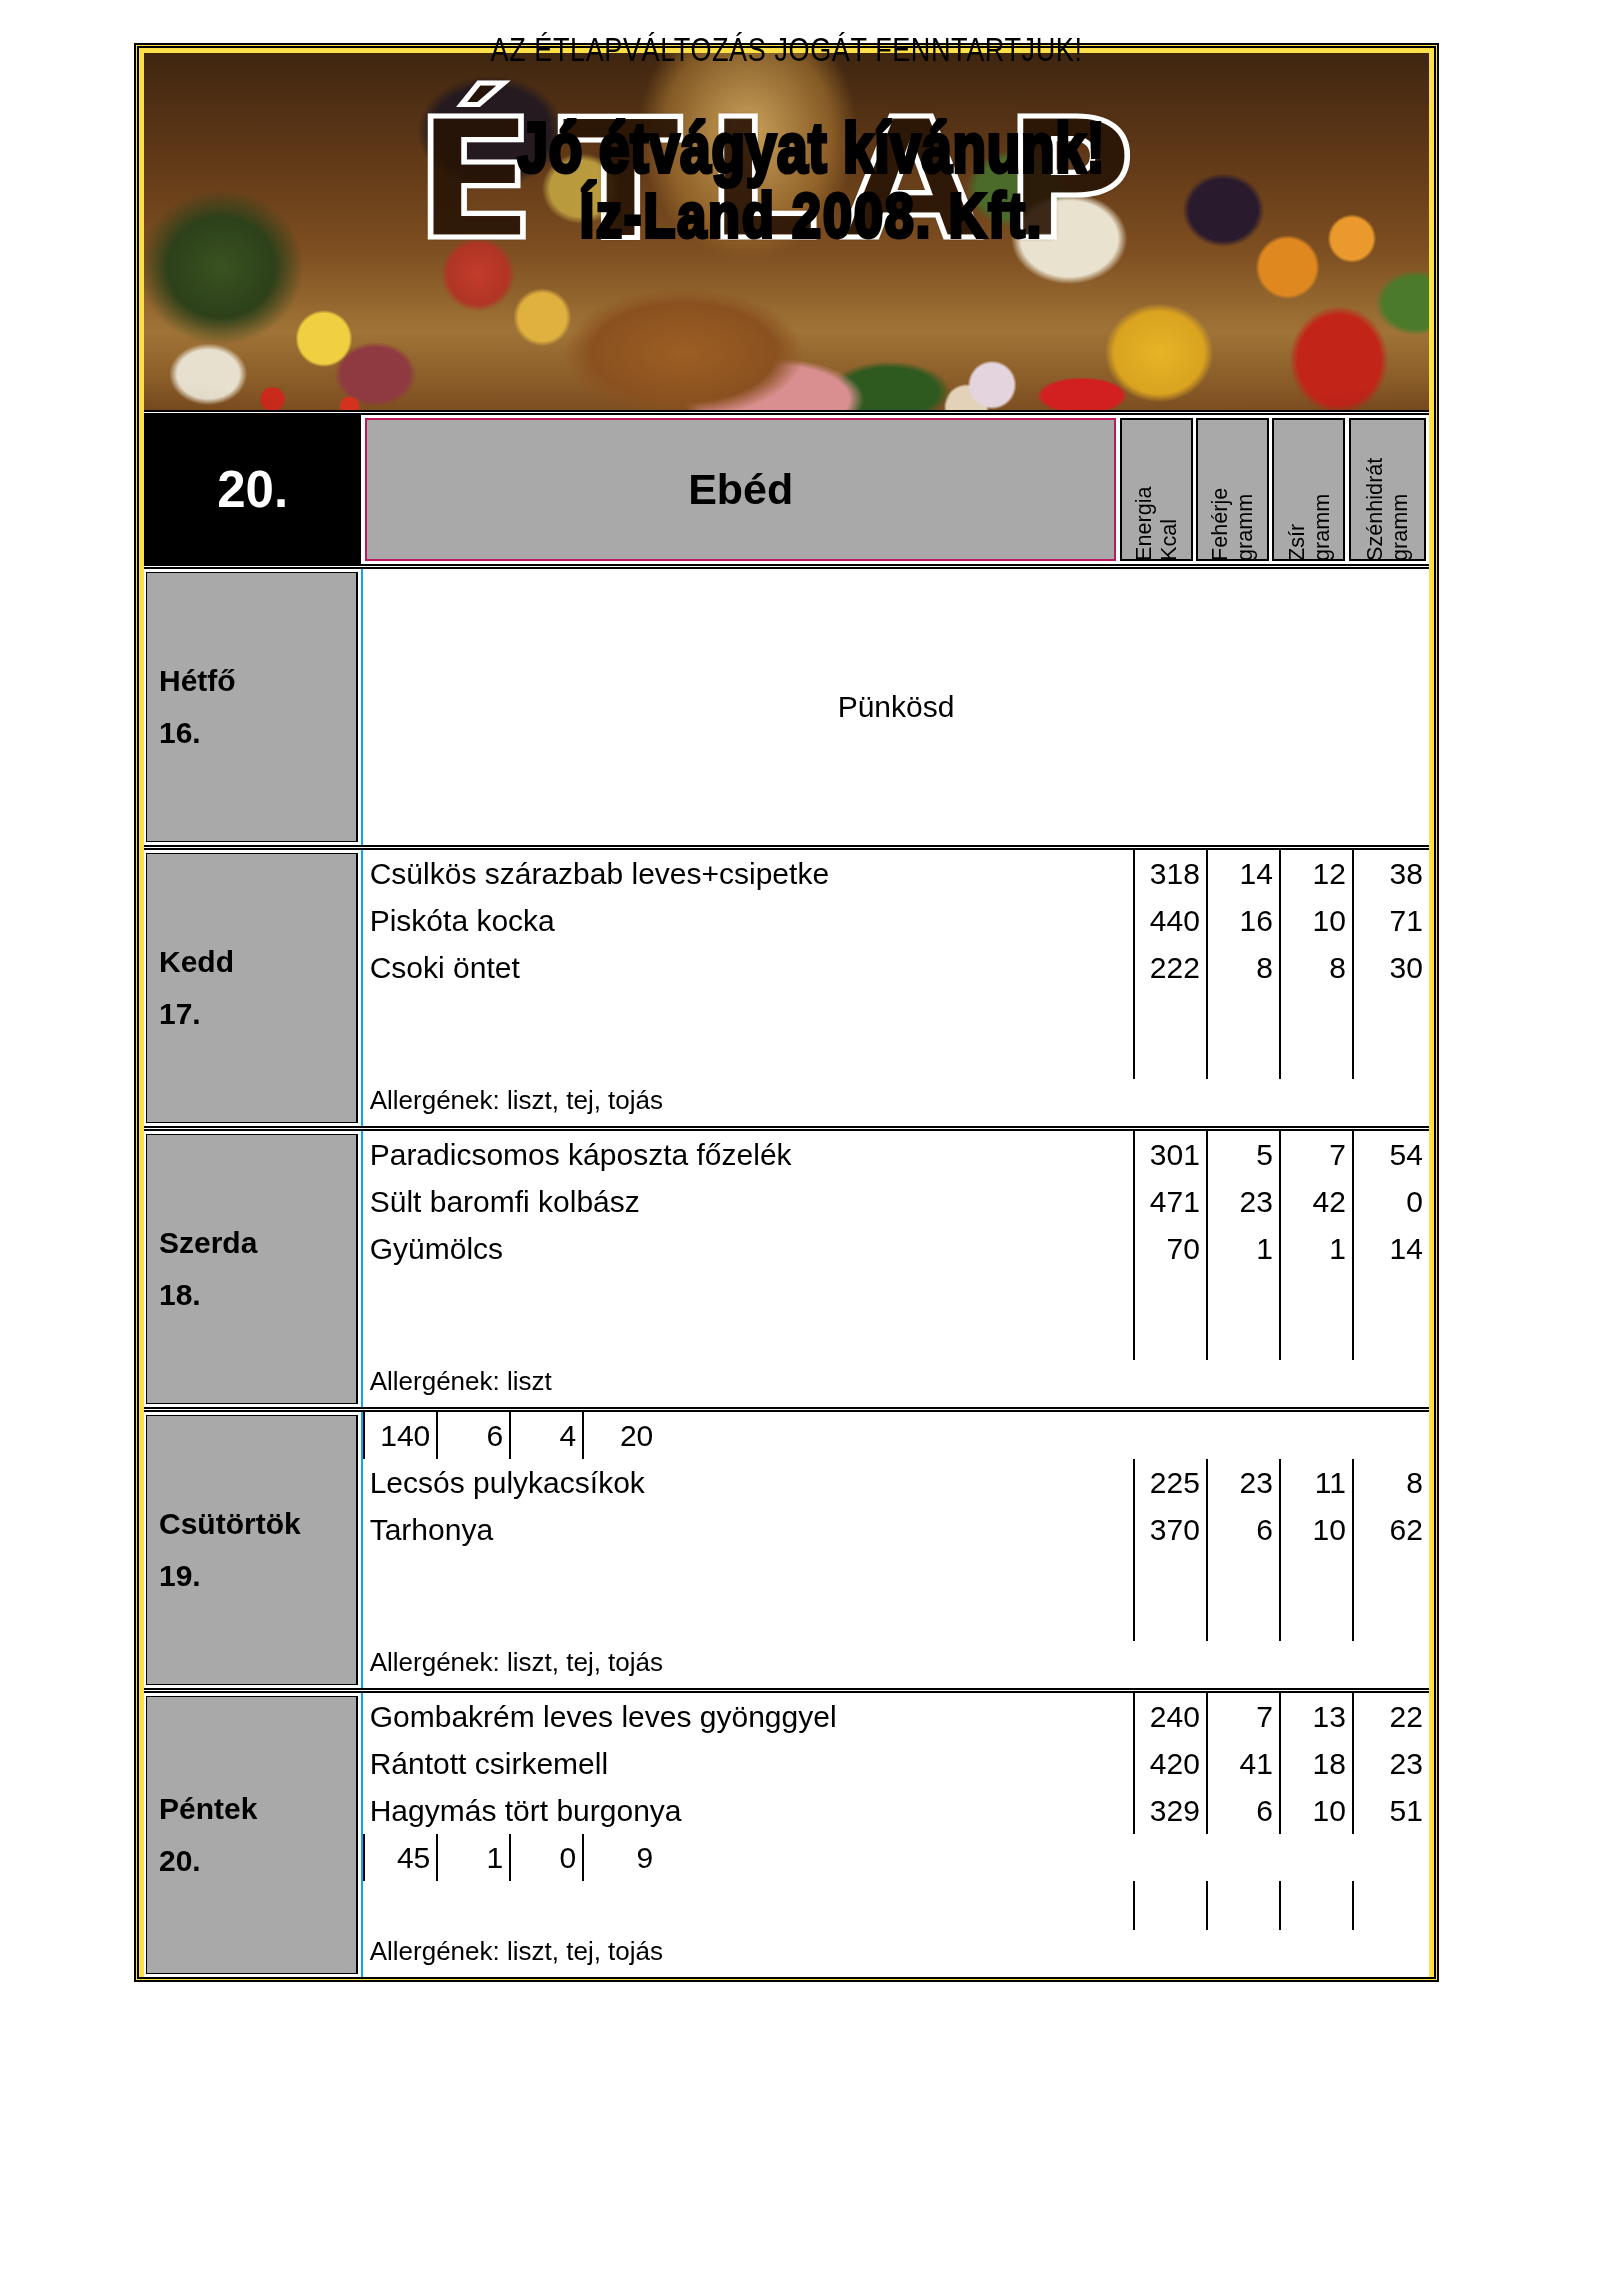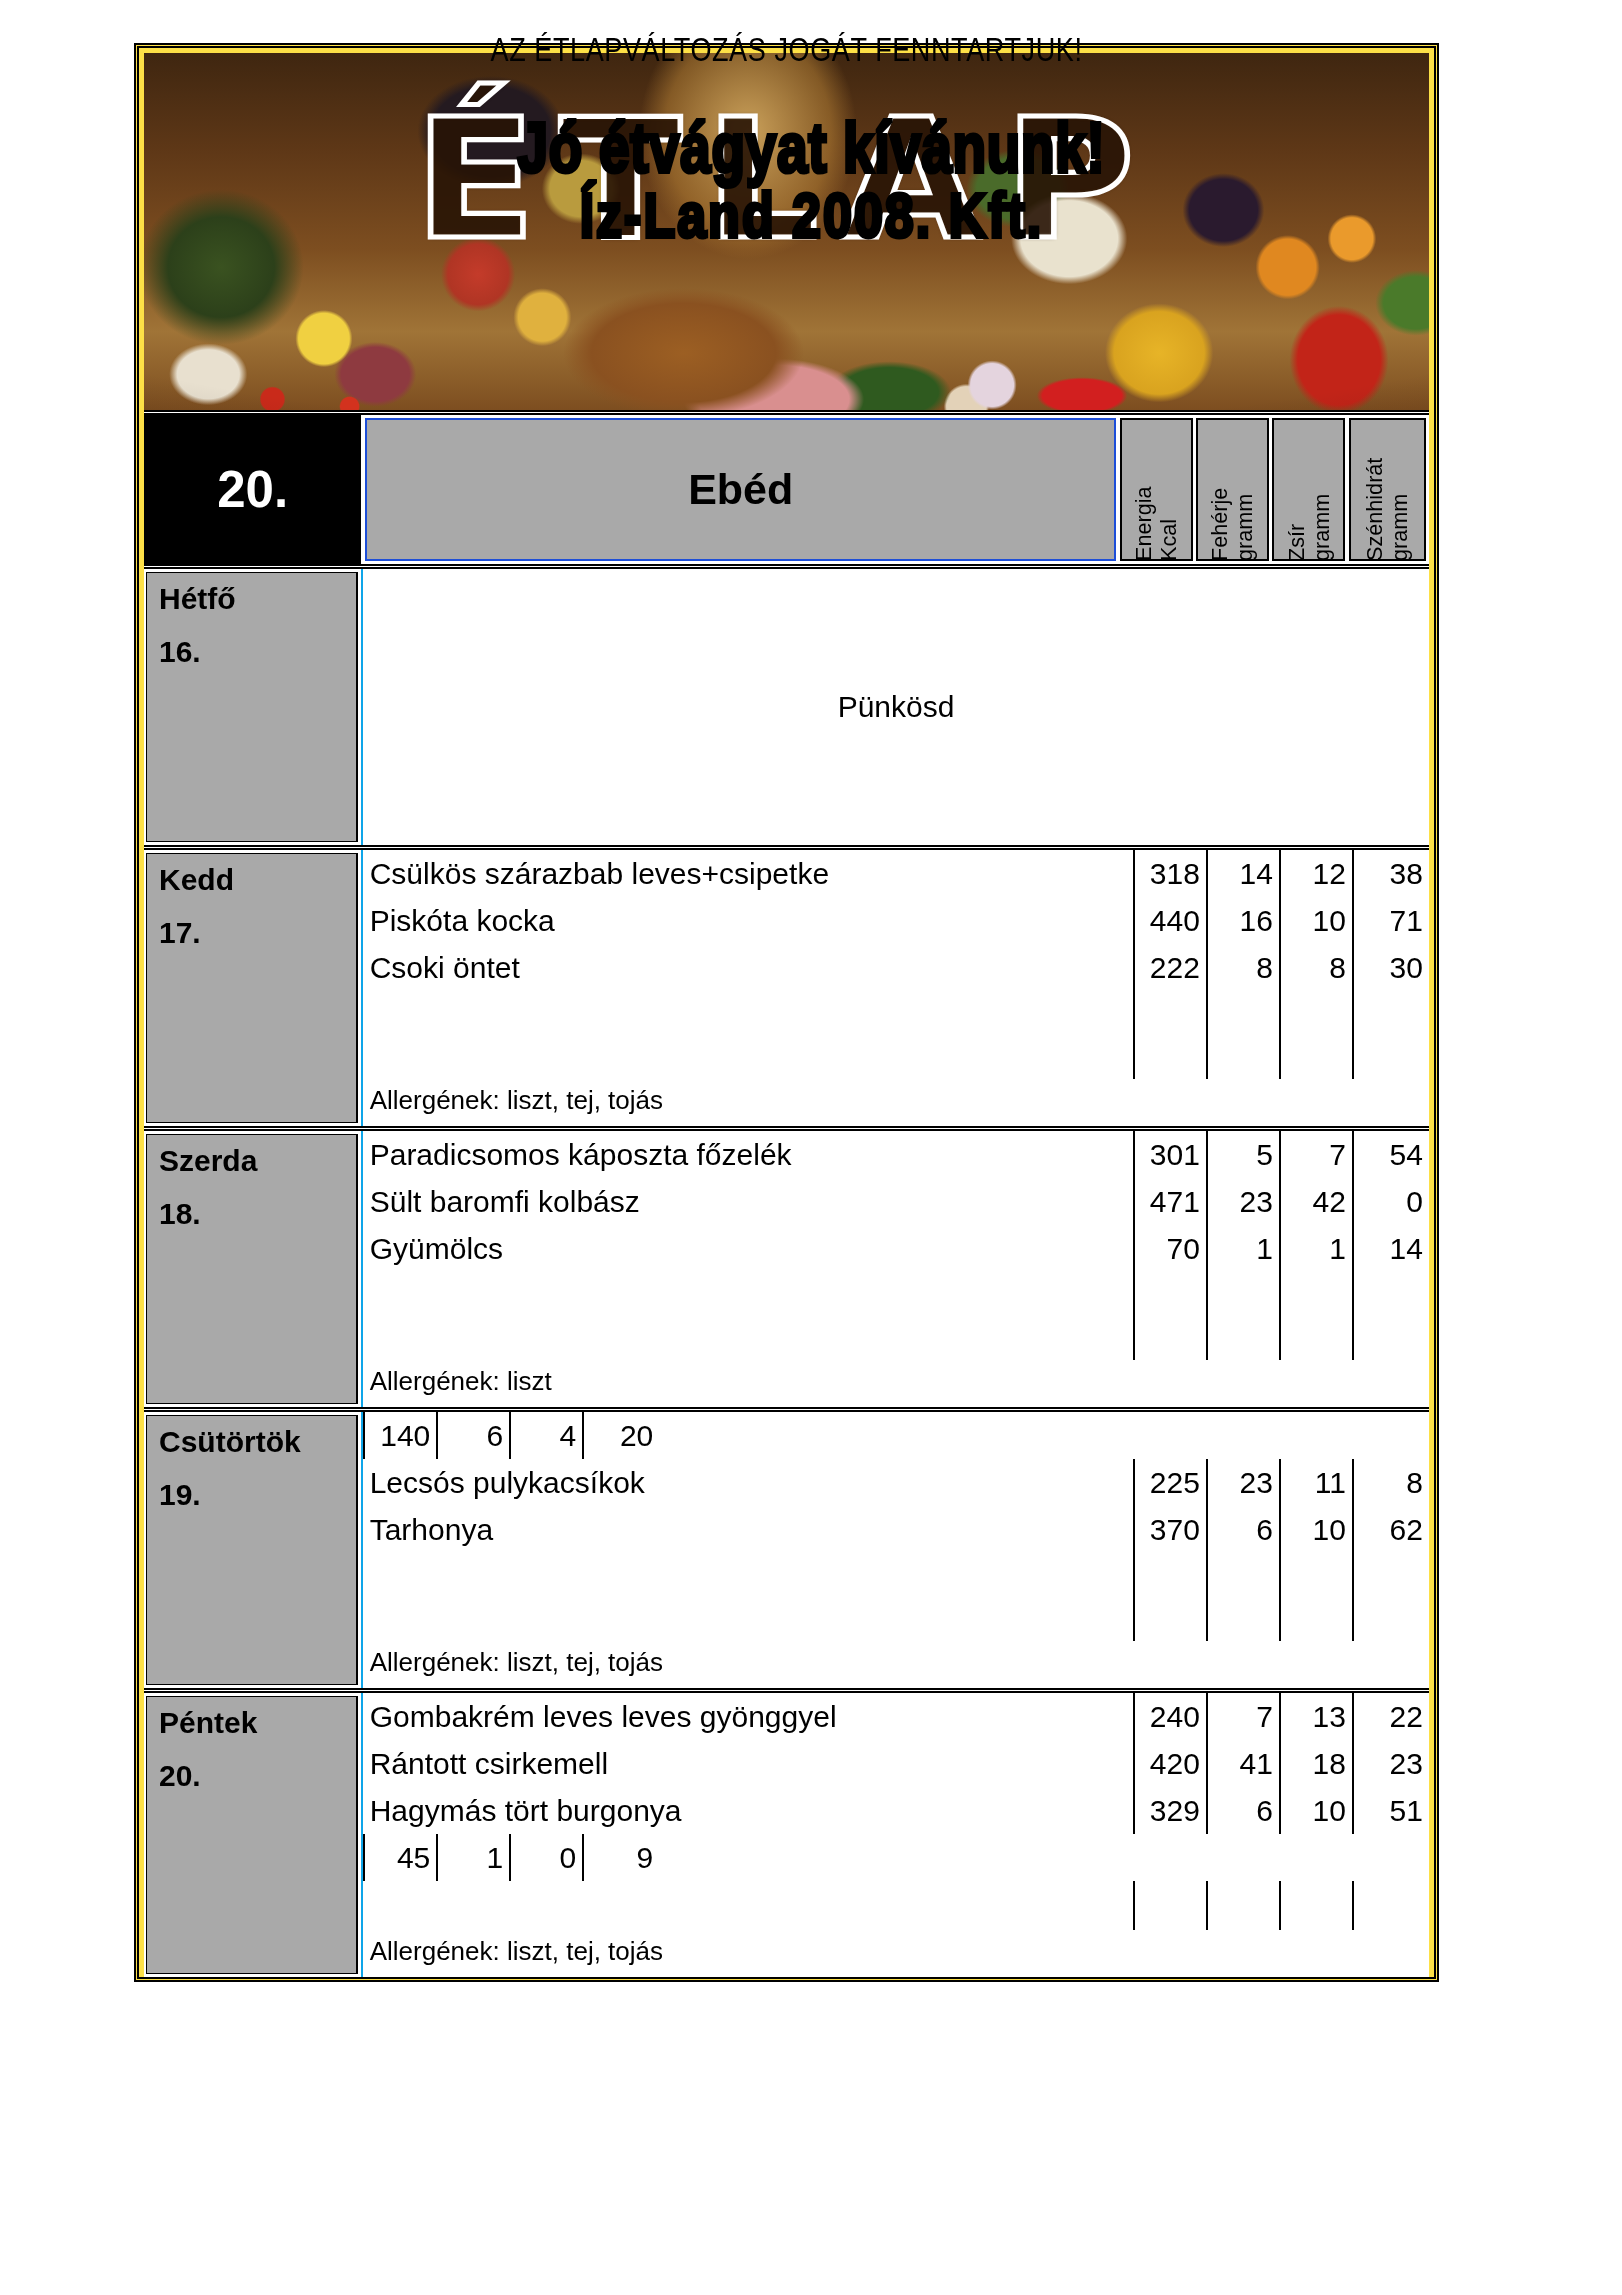--- a/index.html
+++ b/index.html
@@ -67,21 +67,21 @@
   .trow { display:flex; border-top:5.2px double #000; background:#fff; }
 
   .header-row { height:154px; }
   .week-cell {
     width:217px; background:#000; color:#fff;
     display:flex; align-items:center; justify-content:center;
     font-weight:bold; font-size:51px;
   }
   .meal-cell {
     flex:1; margin:3.3px 3.3px 3.3px 3.9px; background:#a9a9a9;
-    border:2px solid #1d4ed8;
+    border:2px solid #be185d;
     display:flex; align-items:center; justify-content:center;
     font-weight:bold; font-size:43px;
   }
   .nut-cell {
     width:73px; margin:3.3px 3.3px 3.3px 0; background:#a9a9a9;
     border:2px solid #000; position:relative;
   }
   .nut-cell.last { width:77px; }
   .nut-label {
     position:absolute; left:50%; top:50%;
@@ -90,21 +90,21 @@
     font-size:21.6px; line-height:1.18;
     white-space:pre-line; text-align:left; padding-left:2.6px;
   }
 
   .day-row { height:281px; }
   .day-row.tall { height:289px; }
   .day-col { width:217px; padding:3.3px 3.3px 3.3px 2px; display:flex; }
   .day-cell {
     flex:1; background:#a9a9a9;
     border:1.3px solid #000; border-right-width:2px;
-    display:flex; flex-direction:column; 
+    display:flex; flex-direction:column; justify-content:center;
     padding-left:11.8px;
     font-weight:bold; font-size:30px; line-height:1.75;
   }
   .content-col {
     flex:1; border-left:2px solid #0ea5e9;
     display:flex; flex-direction:column; background:#fff;
   }
   .holiday {
     flex:1; display:flex; align-items:center; justify-content:center;
     font-size:30px;

